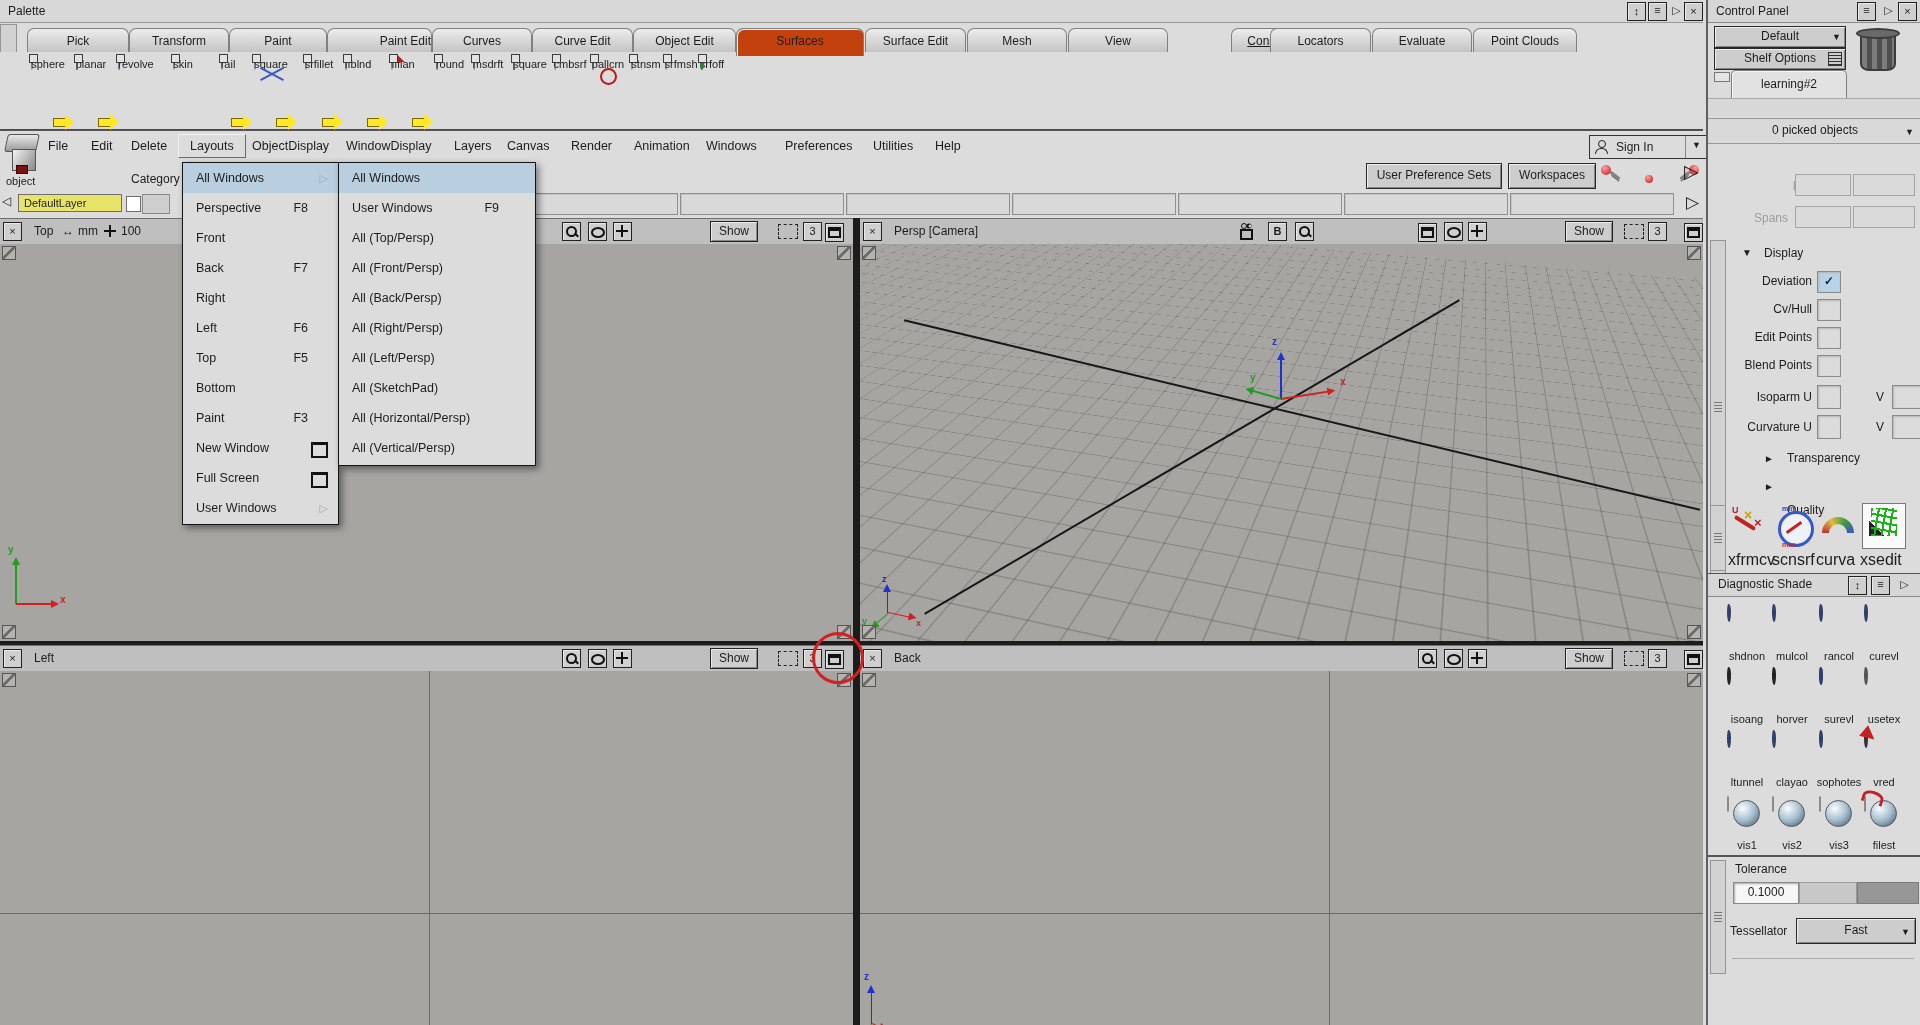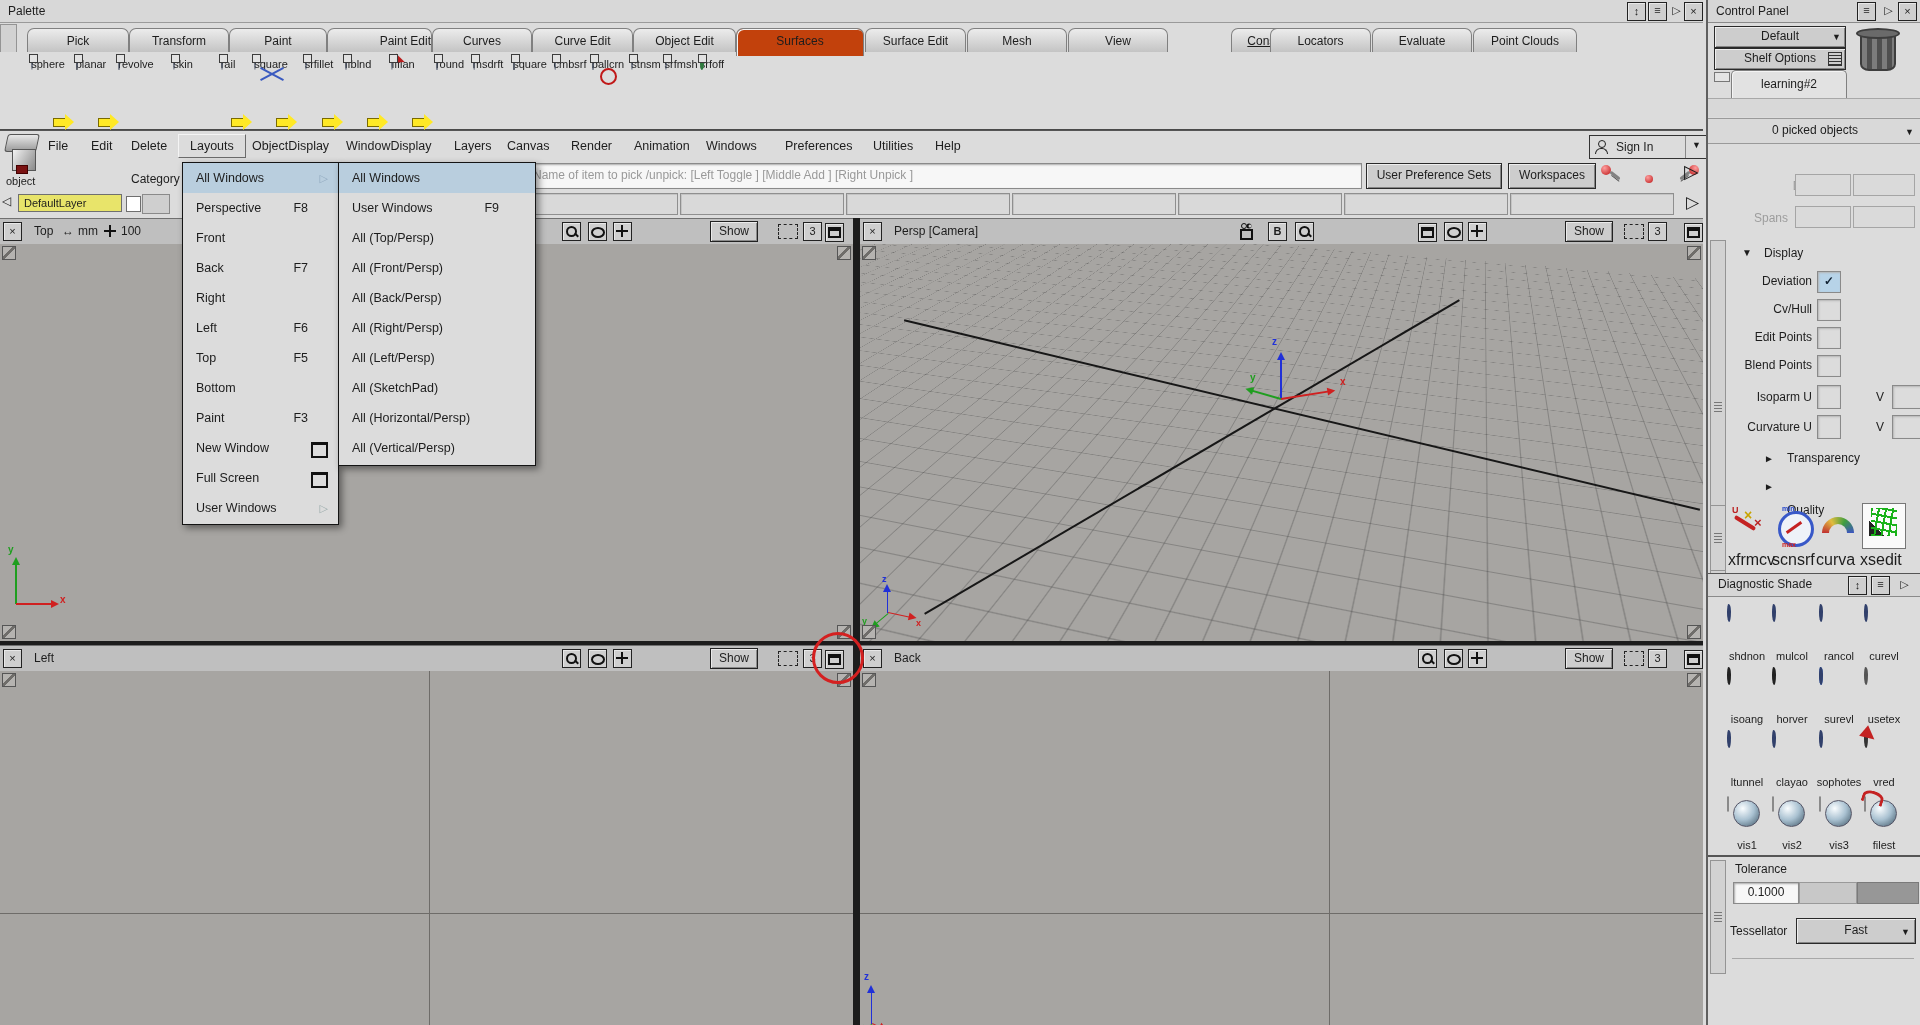--- a/index.html
+++ b/index.html
@@ -198,23 +198,20 @@
 
   <div class="abs" style="left:2px;top:132px;width:42px;height:42px;" able="false">
     <div style="position:absolute;left:4px;top:2px;width:30px;height:16px;background:linear-gradient(#e8e8e8,#9a9a9a);border:1px solid #555;border-radius:3px;transform:skewX(-12deg);"></div>
     <div style="position:absolute;left:10px;top:17px;width:22px;height:20px;background:linear-gradient(120deg,#f2f2f2,#8a8a8a);border:1px solid #555;"></div>
     <div style="position:absolute;left:14px;top:33px;width:10px;height:7px;background:#7a1212;border:1px solid #400;"></div>
   </div>
 
   <div>
     <span class="abs" style="left:6px;top:175px;font-size:11px;">object</span>
     <span class="abs" style="left:131px;top:172px;">Category</span>
-    <div class="abs sunken" style="left:210px;top:163px;width:1150px;height:24px;">
-      <span style="position:absolute;left:322px;top:4px;color:#999;white-space:nowrap;">Name of item to pick /unpick: [Left Toggle ] [Middle Add ] [Right Unpick ]</span>
-    </div>
     <div class="abs btn3d" style="left:1366px;top:163px;width:134px;height:24px;line-height:23px;font-size:12px;">User Preference Sets</div>
     <div class="abs btn3d" style="left:1508px;top:163px;width:86px;height:24px;line-height:23px;font-size:12px;">Workspaces</div>
     <span class="abs pin" style="left:1599px;top:163px;"></span>
     <span class="abs gridic" style="left:1625px;top:166px;"></span>
     <span class="abs pin" style="left:1652px;top:163px;transform:scaleX(-1);"></span>
     <span class="abs" style="left:1684px;top:160px;font-size:19px;">▷</span>
   </div>
 
   <div>
     <span class="abs" style="left:2px;top:194px;font-size:12px;">◁</span>

